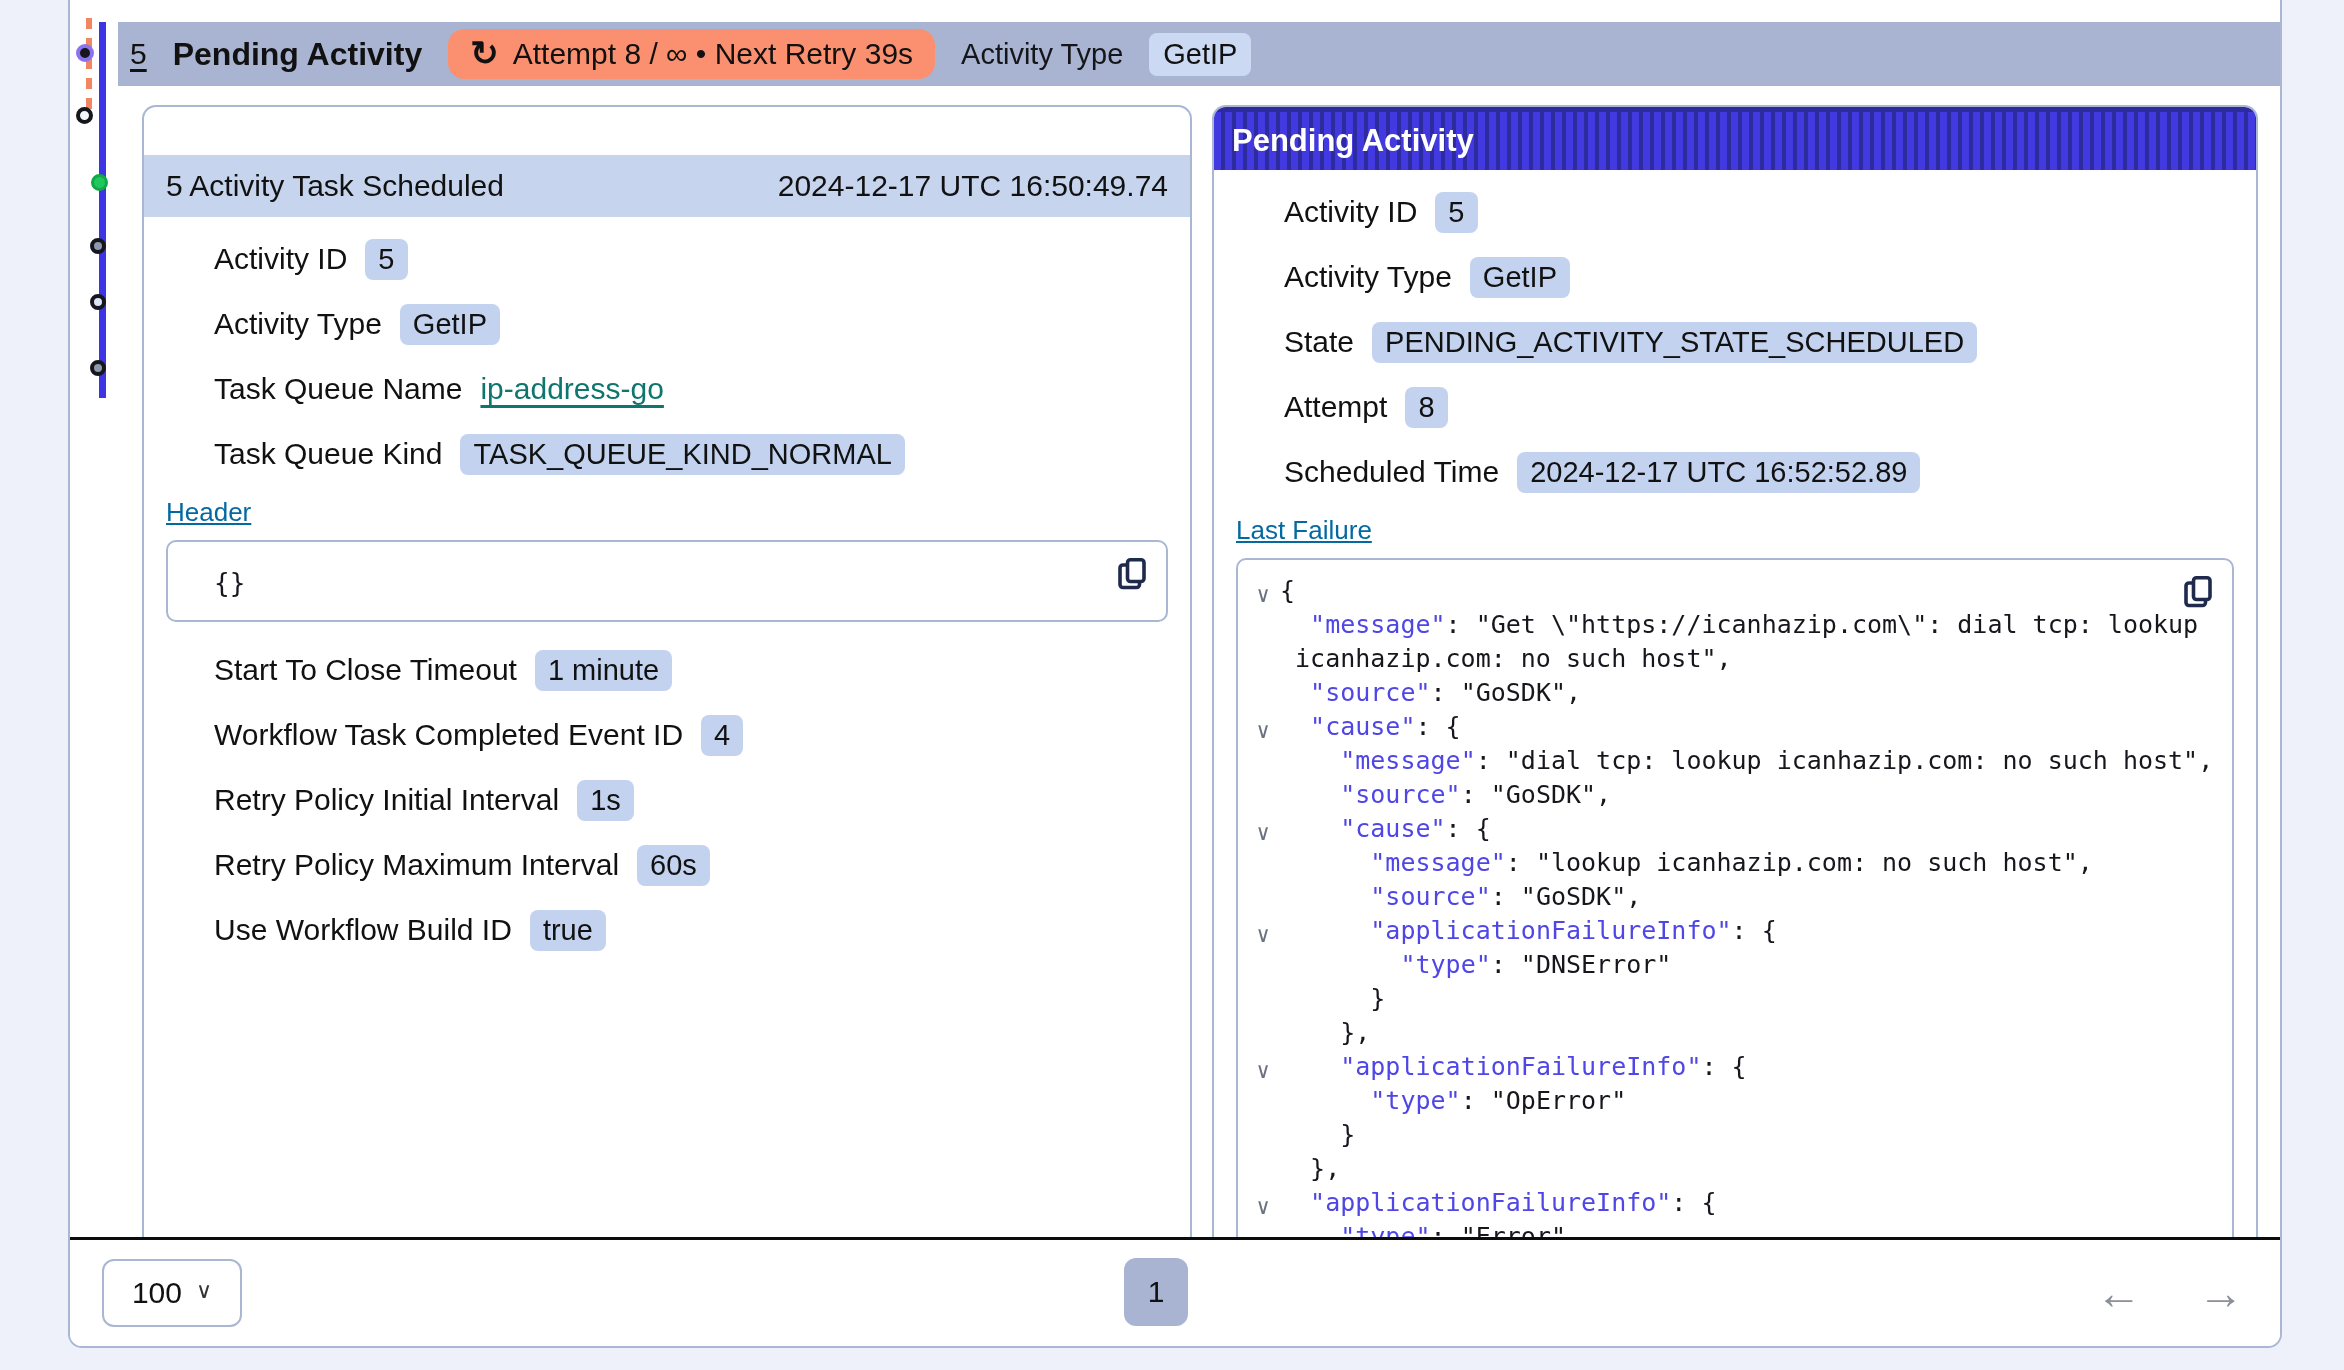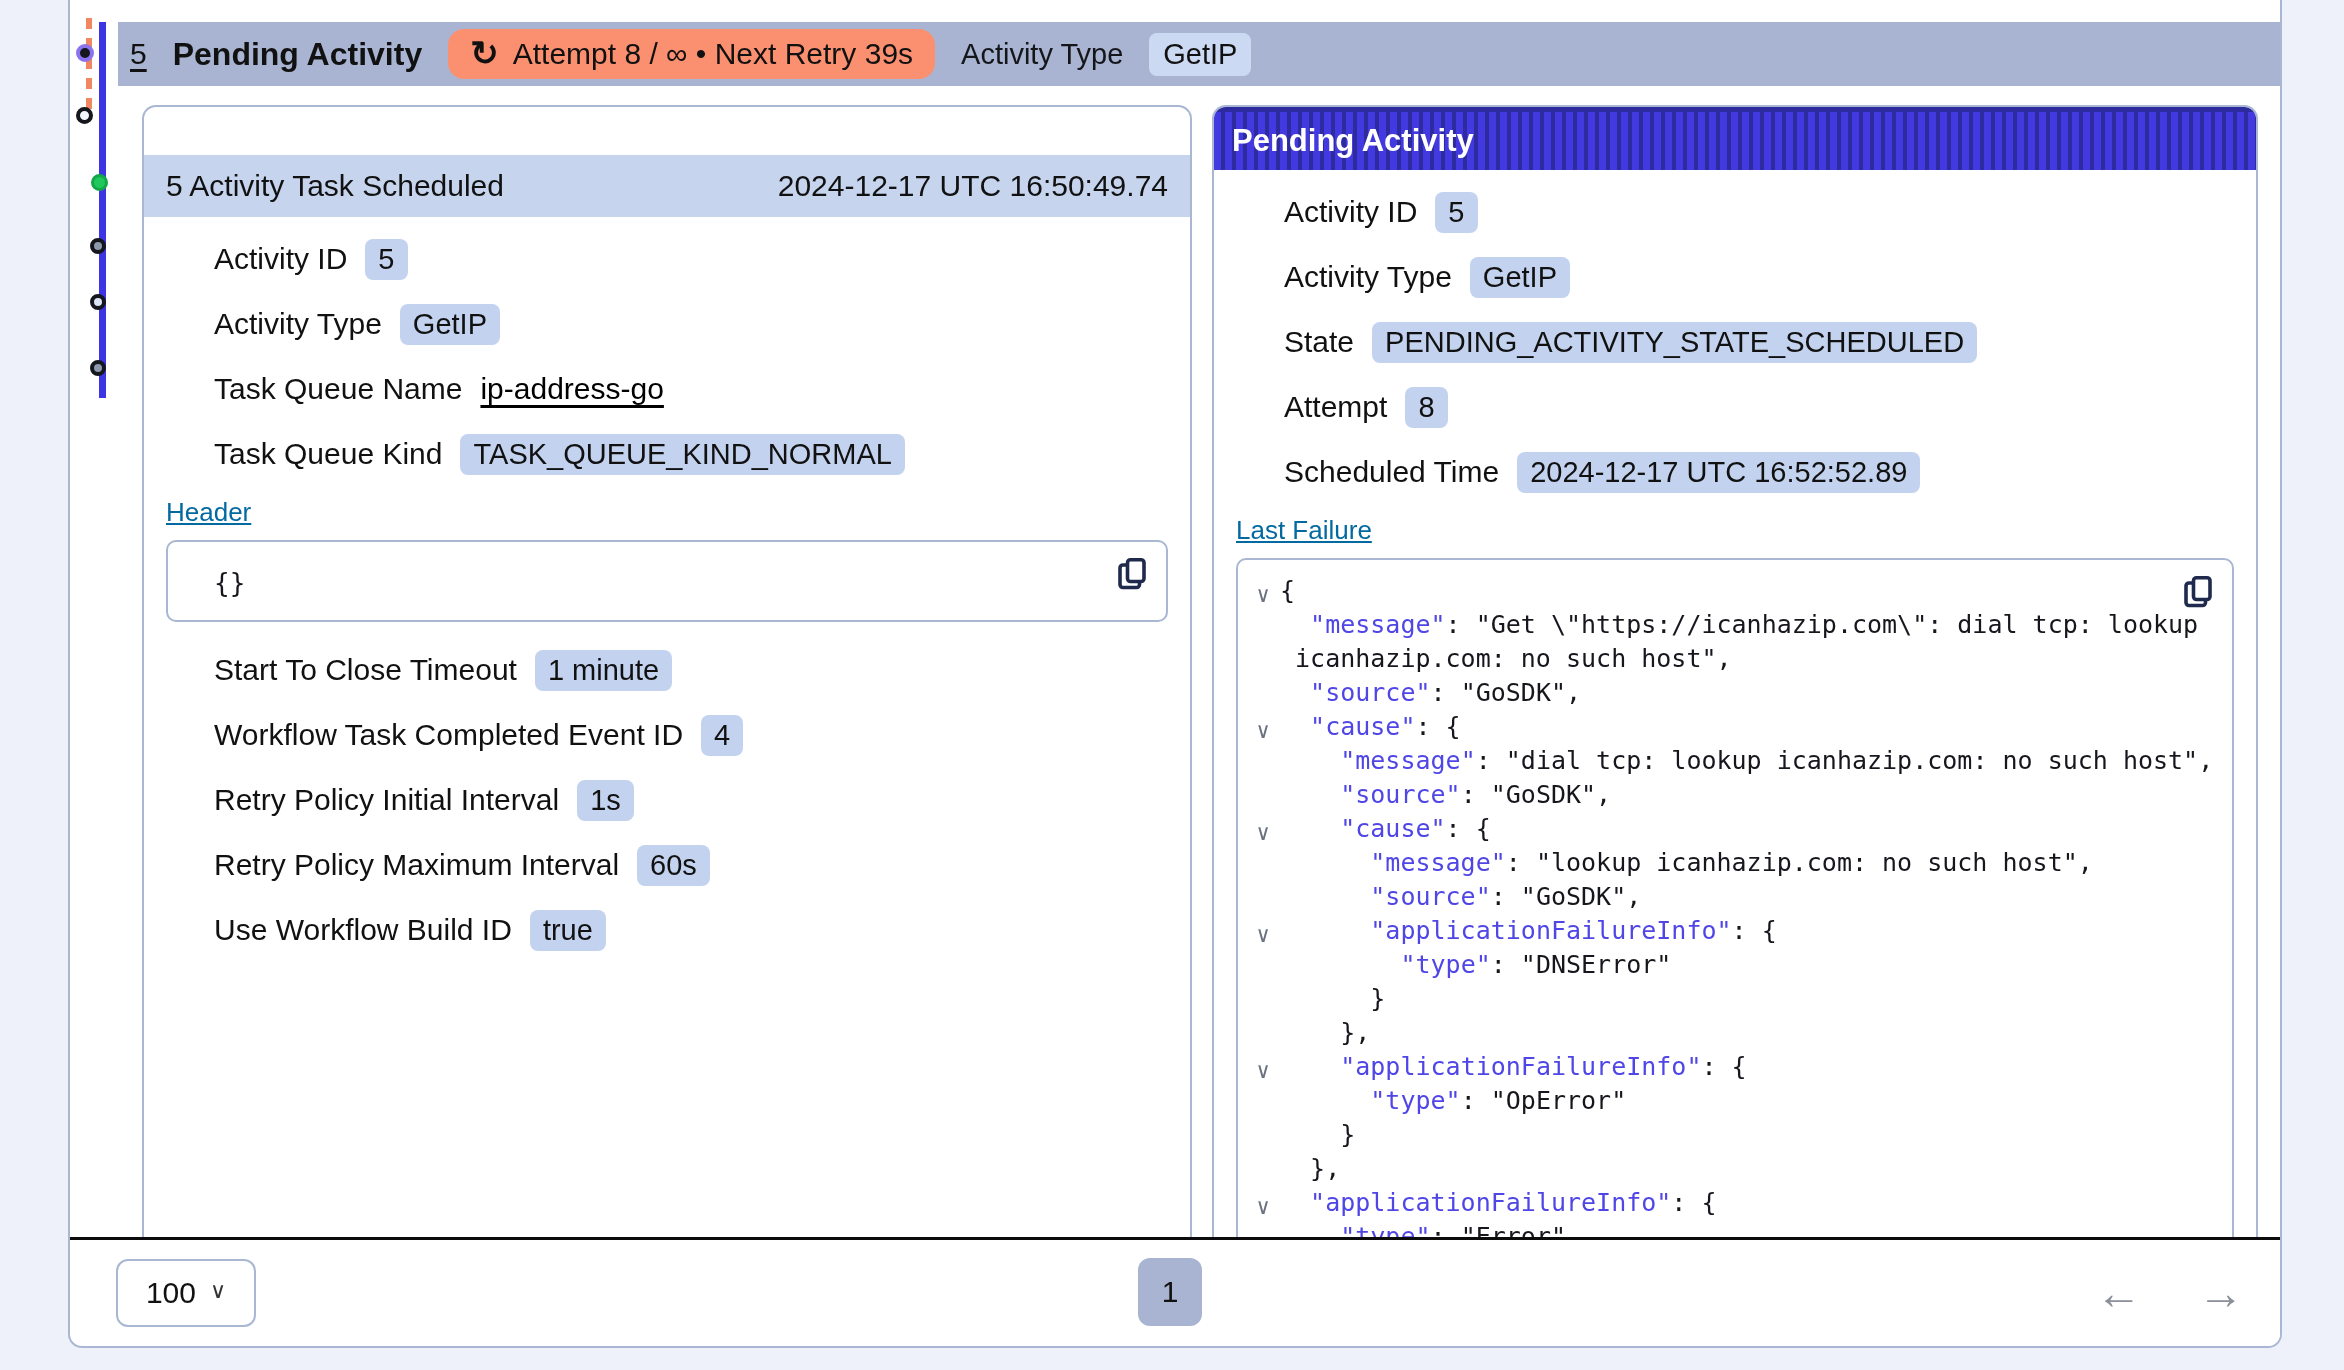--- a/index.html
+++ b/index.html
@@ -45,41 +45,41 @@
     justify-content:space-between; padding:0 22px; font-size:30px; color:#111;margin-top:48px; }
   .card-right-header { height:63px; border-top:5px solid #2e2b9e;
     background:repeating-linear-gradient(90deg, #4239e0 0 7px, #2e2b9e 7px 11px);
     display:flex; align-items:center; padding:0 18px; }
   .card-right-header .t { font-size:31px; font-weight:bold; color:#fff; }
 
   .card-body { padding:20px 22px 0 22px; }
   .field-row { display:flex; align-items:center; gap:18px; min-height:44px; margin-bottom:21px;margin-left:48px; }
   .field-label { font-size:30px; color:#111; white-space:nowrap; }
   .badge { background:#c3d2ee; color:#111; font-size:29px; border-radius:8px; padding:4px 13px; white-space:nowrap; }
-  .linkval { font-size:30px; color:#000000; text-decoration:underline; text-underline-offset:6px; cursor:pointer; white-space:nowrap; }
+  .linkval { font-size:30px; color:#0f766e; text-decoration:underline; text-underline-offset:6px; cursor:pointer; white-space:nowrap; }
 
   .section-label { font-size:26px; color:#0369a1; margin:6px 0 12px 0;text-decoration:underline; }
   .codebox { position:relative; border:2px solid var(--border,#a9b7d3); border-radius:10px;
     background:#fff; }
   .headerbox { height:82px; margin-bottom:26px; }
   .headerbox .mono { position:absolute; left:46px; top:26px; font-family:"DejaVu Sans Mono", monospace;
     font-size:26px; color:#16161d; }
   .copy-btn { position:absolute; top:14px; right:16px; width:36px; height:36px; cursor:pointer; }
   .copy-btn svg { width:36px; height:36px; stroke:#1f2a4d; fill:none; stroke-width:2.4; }
 
   .failure-box { height:760px; overflow:hidden; padding:14px 10px 0 8px; }
   .code-line { display:flex; line-height:34px; }
   .code-gutter { width:34px; flex:none; text-align:center; color:#6b7280; font-size:22px;
     font-family:"DejaVu Sans Mono", monospace; transform:translateY(4px); cursor:pointer; }
   .code-text { font-family:"DejaVu Sans Mono", monospace; font-size:25px; color:#16161d; white-space:pre; }
   .code-text .k { color:var(--key,#4f46e5); }
 
   
   .sep-line { position:absolute; left:0; right:0; top:1237px; height:3px; background:#0c0c0c; }
-  .pager { position:absolute; left:0; right:0; top:1240px; height:106px; background:#fff;margin-left:14px; }
+  .pager { position:absolute; left:0; right:0; top:1240px; height:106px; background:#fff; }
   .page-size { position:absolute; left:32px; top:19px; width:140px; height:68px;
     border:2px solid var(--border,#a9b7d3); border-radius:12px; display:flex; align-items:center;
     justify-content:center; gap:14px; font-size:30px; color:#111; cursor:pointer; background:#fff; }
   .page-size .chev { font-size:22px; color:#333; transform:translateY(-2px); }
   .page-btn { position:absolute; left:1054px; top:18px; width:64px; height:68px;
     background:var(--row-bg,#a8b4d2); border-radius:12px; display:flex; align-items:center;
     justify-content:center; font-size:30px; color:#111; cursor:pointer; }
   .nav-arrows { position:absolute; right:36px; top:0; height:106px; display:flex; align-items:center; gap:56px; }
   .nav-arrows .arr { font-size:46px; color:#8b8f98; cursor:pointer; line-height:1; }
 </style>

